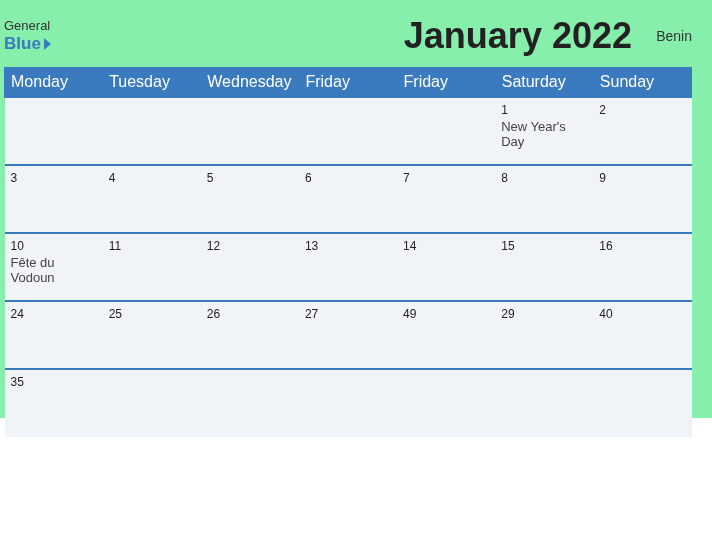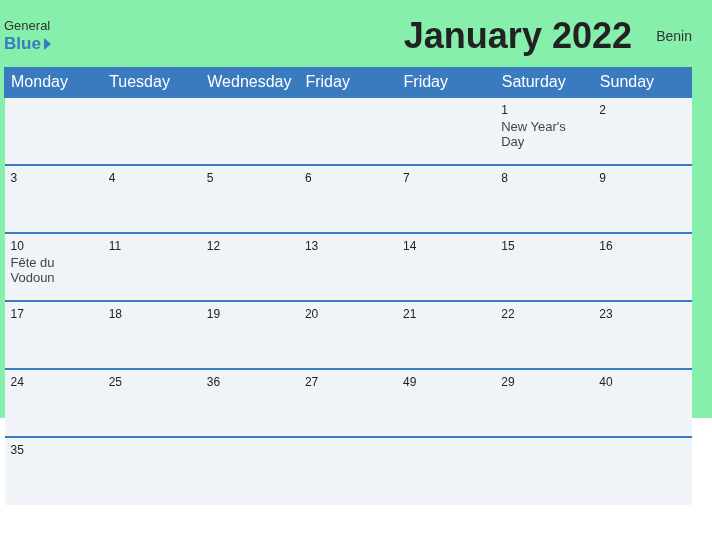--- a/index.html
+++ b/index.html
@@ -171,50 +171,27 @@
           </td>
           <td>
             <span class="day-number">15</span>
           </td>
           <td>
             <span class="day-number">16</span>
           </td>
         </tr>
         <tr>
           <td>
-            <span class="day-number">17</span>
-          </td>
-          <td>
-            <span class="day-number">18</span>
-          </td>
-          <td>
-            <span class="day-number">19</span>
-          </td>
-          <td>
-            <span class="day-number">20</span>
-          </td>
-          <td>
-            <span class="day-number">21</span>
-          </td>
-          <td>
-            <span class="day-number">22</span>
-          </td>
-          <td>
-            <span class="day-number">23</span>
-          </td>
-        </tr>
-        <tr>
-          <td>
             <span class="day-number">24</span>
           </td>
           <td>
             <span class="day-number">25</span>
           </td>
           <td>
-            <span class="day-number">36</span>
+            <span class="day-number">26</span>
           </td>
           <td>
             <span class="day-number">27</span>
           </td>
           <td>
             <span class="day-number">49</span>
           </td>
           <td>
             <span class="day-number">29</span>
           </td>

